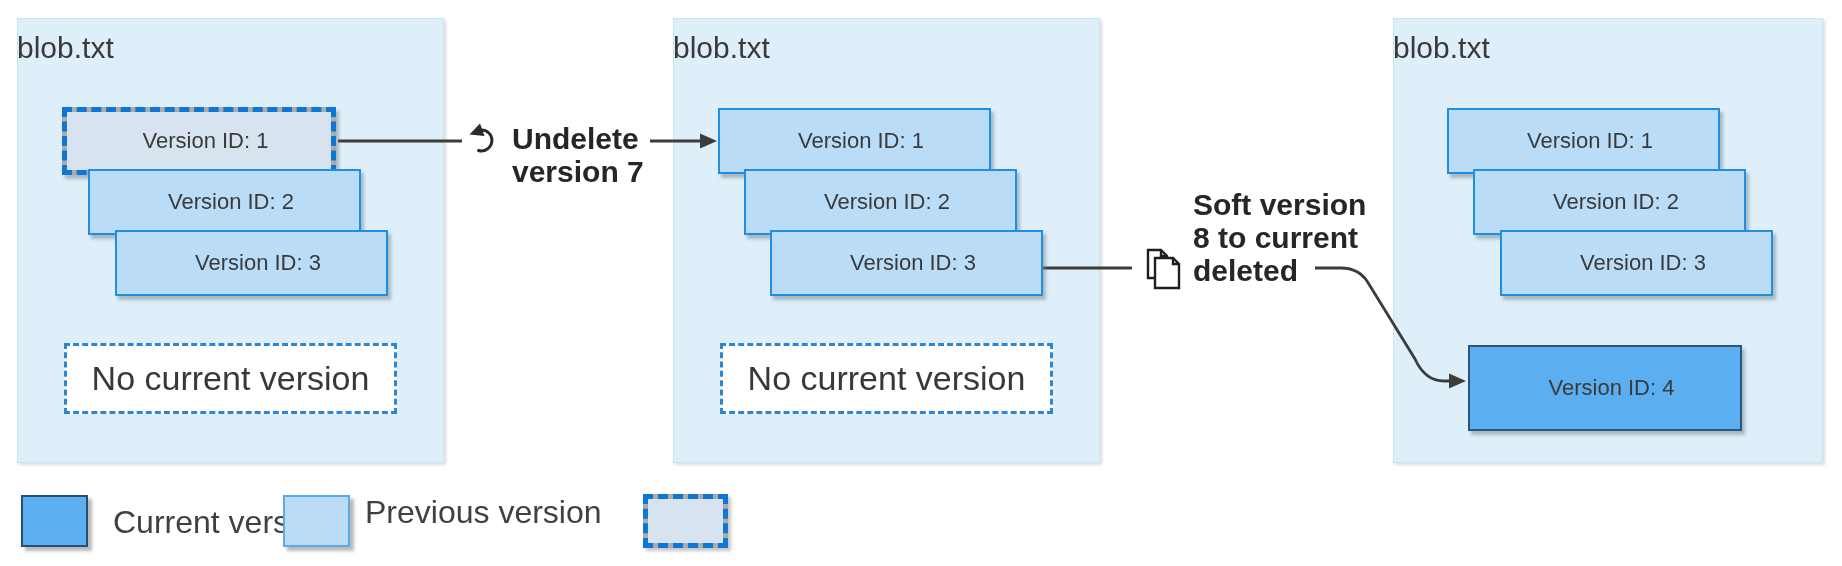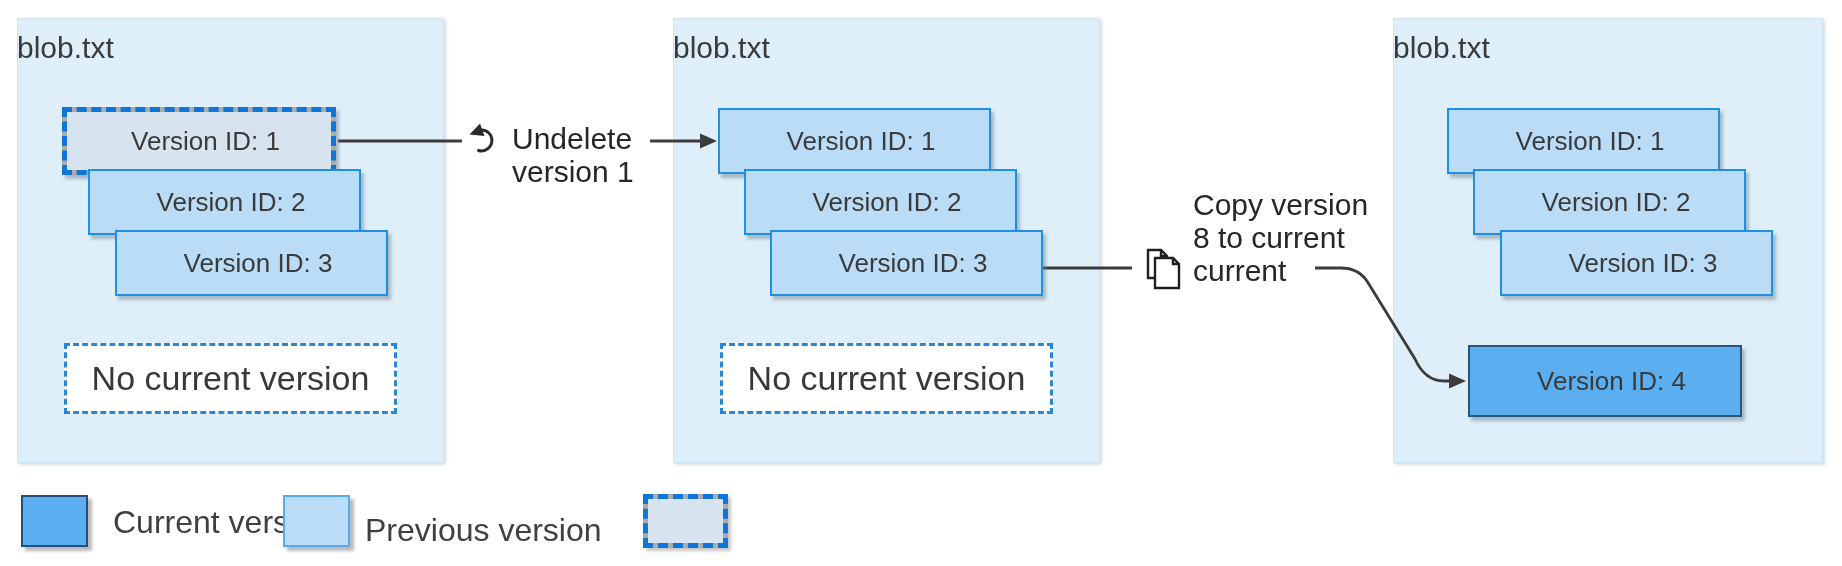--- a/index.html
+++ b/index.html
@@ -9,42 +9,42 @@
   }
   .panel{
     position:absolute;background:#deeff9;border:1px solid #cde4f2;
     box-shadow:2px 2px 3px rgba(140,160,175,0.35);box-sizing:border-box;
   }
   .ptitle{
     position:absolute;text-align:left;font-size:30px;color:#3a3a3a;line-height:36px;
   }
   .vbox{
     position:absolute;box-sizing:border-box;display:flex;align-items:center;justify-content:center;
-    font-size:26px;color:#3a3a3a;padding-left:13px;
+    font-size:22px;color:#3a3a3a;padding-left:13px;
   }
   .vbox.prev{
     width:273px;height:66px;background:#badcf7;border:2px solid #1e8fe3;
     box-shadow:3px 4px 3px rgba(120,132,140,0.5);
   }
   .vbox.soft{
     width:274px;height:68px;
     border:5px dashed #0d76d6;
     background:linear-gradient(#d7e3ee,#d7e3ee) padding-box,linear-gradient(#ababab,#ababab) border-box;
     box-shadow:3px 4px 3px rgba(120,132,140,0.5);
   }
   .vbox.curr{
-    width:274px;height:72px;background:#5baeef;border:2px solid #29567d;
+    width:274px;height:86px;background:#5baeef;border:2px solid #29567d;
     box-shadow:3px 4px 3px rgba(120,132,140,0.5);
   }
   .ncbox{
     position:absolute;box-sizing:border-box;display:flex;align-items:center;justify-content:center;
     background:#ffffff;border:3px dashed #2e86d3;font-size:34px;color:#383838;
   }
   .blabel{
-    position:absolute;font-size:30px;font-weight:normal;color:#262626;line-height:33px;white-space:nowrap;
+    position:absolute;font-size:30px;font-weight:bold;color:#262626;line-height:33px;white-space:nowrap;
   }
   .overlay{position:absolute;left:0;top:0;pointer-events:none;}
   .lg-label{position:absolute;font-size:32px;color:#404040;line-height:40px;white-space:nowrap;}
   .lg-swatch{position:absolute;box-sizing:border-box;}
   .lg-curr{width:67px;height:52px;background:#5baeef;border:2px solid #274e77;box-shadow:4px 4px 3px rgba(130,130,130,0.55);}
   .lg-prev{width:67px;height:52px;background:#badcf7;border:2px solid #5aa9e8;box-shadow:4px 4px 3px rgba(130,130,130,0.55);}
   .lg-soft{
     width:85px;height:54px;border:5px dashed #0d76d6;
     background:linear-gradient(#d7e3ee,#d7e3ee) padding-box,linear-gradient(#ababab,#ababab) border-box;
     box-shadow:3px 3px 3px rgba(130,130,130,0.45);
@@ -98,29 +98,29 @@
       <path d="M 1155 258 h 18 l 6 6 v 24 h -24 z"></path>
       <path d="M 1173 258 v 6 h 6" fill="none"></path>
     </g>
 
     <path d="M 1315 268 H 1341 Q 1358 268 1367 281 L 1415 359 Q 1425 381 1444 381 H 1449" stroke="#3c3c3c" stroke-width="2.8" fill="none"></path>
     <polygon points="1466,381 1449,373.5 1449,388.5" fill="#3c3c3c"></polygon>
   </svg>
 
   <div class="blabel" style="left:512px;top:122px;">
     <div>Undelete</div>
-    <div>version 1</div>
+    <div>version 7</div>
   </div>
   <div class="blabel" style="left:1193px;top:188px;">
-    <div>Copy version</div>
+    <div>Soft version</div>
     <div>8 to current</div>
-    <div>current</div>
+    <div>deleted</div>
   </div>
 
   <div class="lg-swatch lg-curr" style="left:21px;top:495px;"></div>
   <div class="lg-label" style="left:113px;top:502px;">Current version</div>
 
   <div class="lg-swatch lg-prev" style="left:283px;top:495px;"></div>
-  <div class="lg-label" style="left:365px;top:510px;">Previous version</div>
+  <div class="lg-label" style="left:365px;top:492px;">Previous version</div>
 
   <div class="lg-swatch lg-soft" style="left:643px;top:494px;"></div>
 
 </div>
 
 </body></html>

